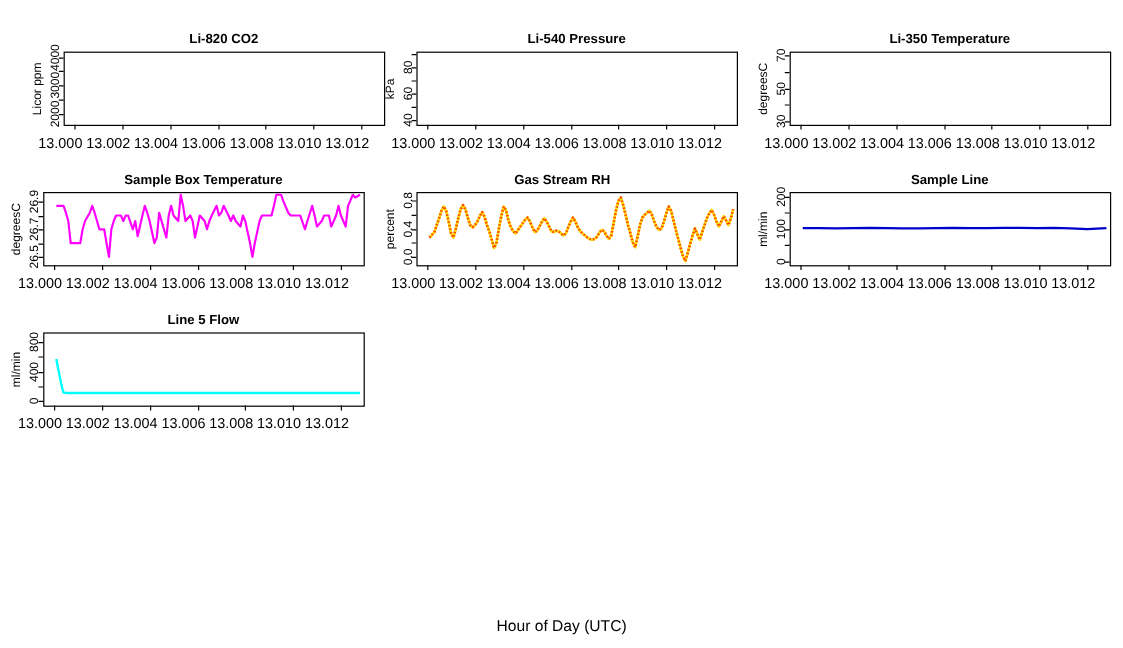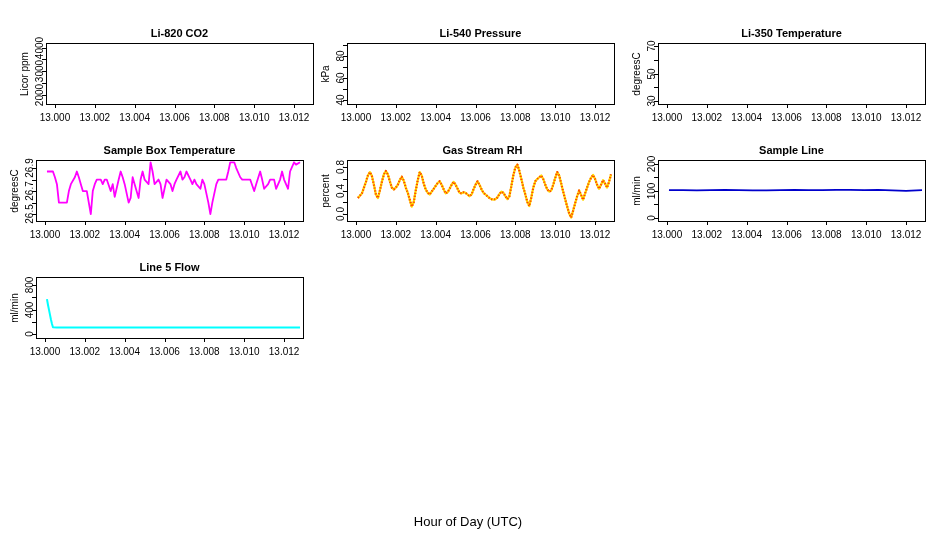--- a/index.html
+++ b/index.html
@@ -61,33 +61,32 @@
   .ylab {
     position: absolute;
     font-size: 10px;
     color: #000;
     white-space: nowrap;
     transform-origin: 0 0;
     transform: rotate(-90deg);
   }
   .xtick-lab {
     position: absolute;
-    font-size: 10px;
+    font-size: 12px;
     color: #000;
     white-space: nowrap;
-    text-align: center;
   }
 </style>
 </head>
 <body>
 
 <div id="figure">
 
 
-  <div class="panel" id="panel-0" style="left: 10px; top: 27px; width: 312px; height: 117px;">
+  <div class="panel" id="panel-0" style="left: 17px; top: 27px; width: 312px; height: 117px;">
       <div class="panel-title" style="top: 0px; left: 36px; width: 267px;">Li-820 CO2</div>
       <svg class="plot-svg" width="312" height="117">
         <rect x="36.5" y="16.5" width="267" height="61" fill="none" stroke="#000" stroke-width="1"></rect>
         <line x1="45.5" x2="45.5" y1="77" y2="81" stroke="#000" stroke-width="1"></line>
         <line x1="85.5" x2="85.5" y1="77" y2="81" stroke="#000" stroke-width="1"></line>
         <line x1="125.5" x2="125.5" y1="77" y2="81" stroke="#000" stroke-width="1"></line>
         <line x1="165.5" x2="165.5" y1="77" y2="81" stroke="#000" stroke-width="1"></line>
         <line x1="204.5" x2="204.5" y1="77" y2="81" stroke="#000" stroke-width="1"></line>
         <line x1="244.5" x2="244.5" y1="77" y2="81" stroke="#000" stroke-width="1"></line>
         <line x1="284.5" x2="284.5" y1="77" y2="81" stroke="#000" stroke-width="1"></line>
@@ -192,21 +191,21 @@
       <div class="ylab" style="left: 24px; top: 24.0566px; transform: rotate(-90deg) translate(-50%, 0px);">26.9</div>
       <div class="xtick-lab" style="left: 14.9664px; width: 60px; top: 85px;">13.000</div>
       <div class="xtick-lab" style="left: 54.8172px; width: 60px; top: 85px;">13.002</div>
       <div class="xtick-lab" style="left: 94.6679px; width: 60px; top: 85px;">13.004</div>
       <div class="xtick-lab" style="left: 134.519px; width: 60px; top: 85px;">13.006</div>
       <div class="xtick-lab" style="left: 174.369px; width: 60px; top: 85px;">13.008</div>
       <div class="xtick-lab" style="left: 214.22px; width: 60px; top: 85px;">13.010</div>
       <div class="xtick-lab" style="left: 254.071px; width: 60px; top: 85px;">13.012</div>
     </div>
   <div class="panel" id="panel-4" style="left: 311px; top: 144px; width: 312px; height: 117px;">
-      <div class="panel-title" style="top: 0px; left: 38px; width: 267px; text-align: center;">Gas Stream RH</div>
+      <div class="panel-title" style="top: 0px; left: 24px; width: 267px; text-align: center;">Gas Stream RH</div>
       <svg class="plot-svg" width="312" height="117">
         <rect x="36.5" y="16.5" width="267" height="61" fill="none" stroke="#000" stroke-width="1"></rect>
         <line x1="45.5" x2="45.5" y1="77" y2="81" stroke="#000" stroke-width="1"></line>
         <line x1="85.5" x2="85.5" y1="77" y2="81" stroke="#000" stroke-width="1"></line>
         <line x1="125.5" x2="125.5" y1="77" y2="81" stroke="#000" stroke-width="1"></line>
         <line x1="165.5" x2="165.5" y1="77" y2="81" stroke="#000" stroke-width="1"></line>
         <line x1="204.5" x2="204.5" y1="77" y2="81" stroke="#000" stroke-width="1"></line>
         <line x1="244.5" x2="244.5" y1="77" y2="81" stroke="#000" stroke-width="1"></line>
         <line x1="284.5" x2="284.5" y1="77" y2="81" stroke="#000" stroke-width="1"></line>
         <line x1="36" x2="32" y1="70.5" y2="70.5" stroke="#000" stroke-width="1"></line>

